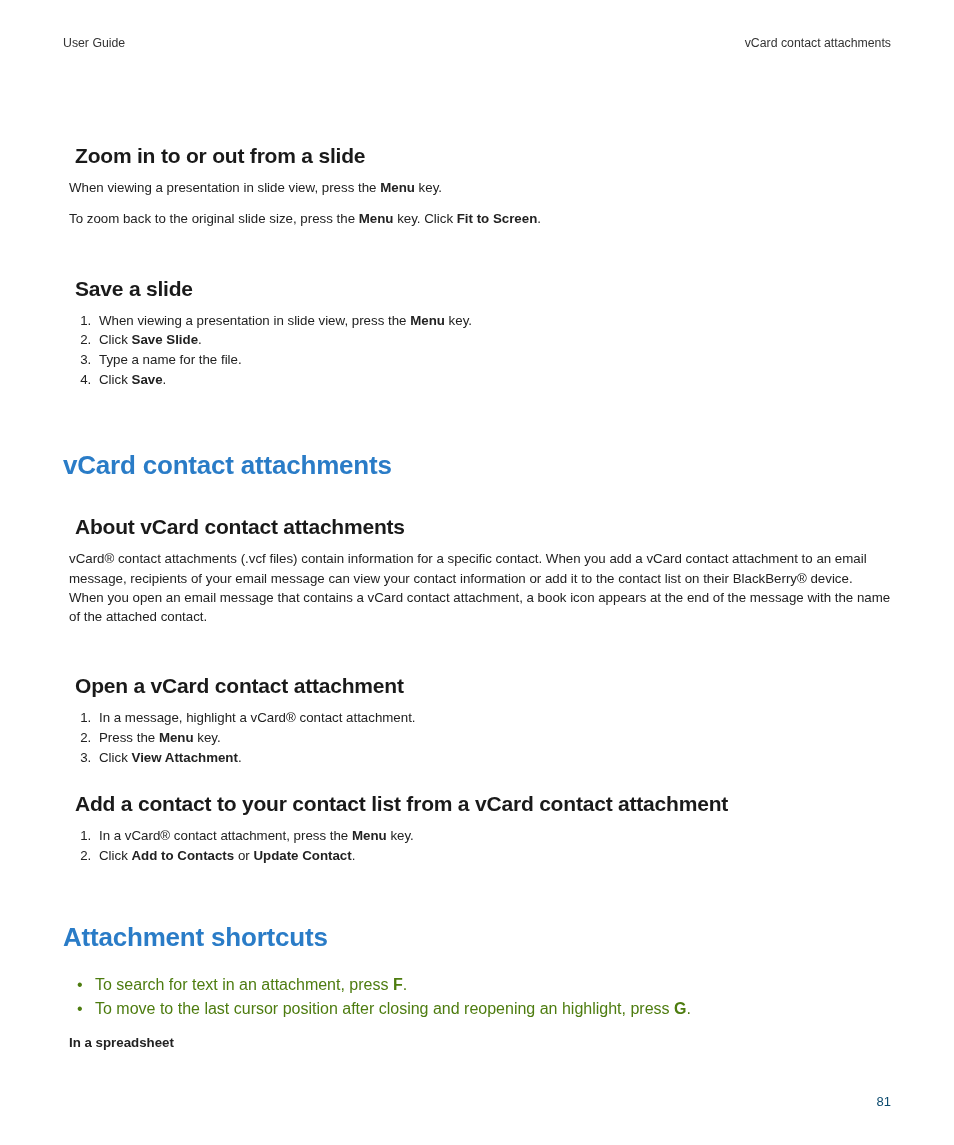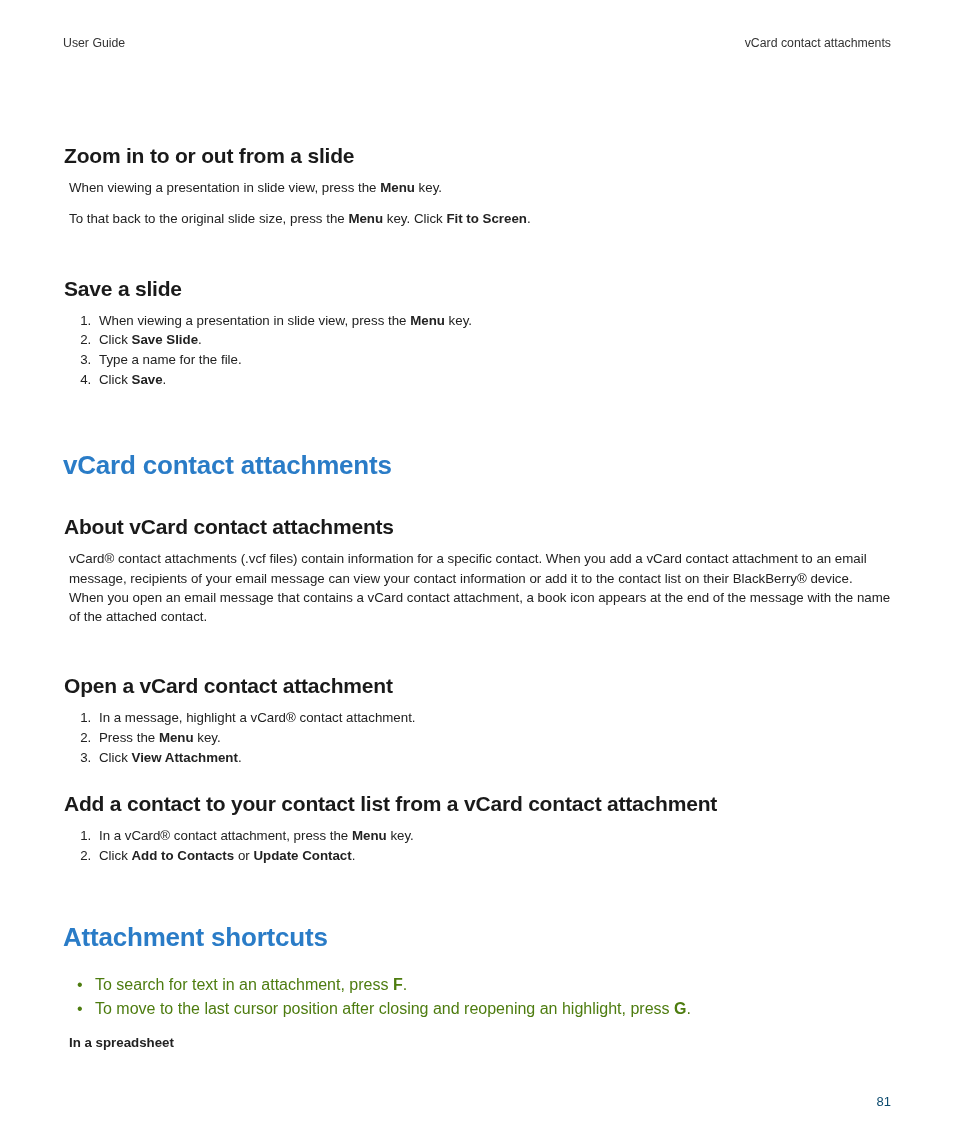--- a/index.html
+++ b/index.html
@@ -21,21 +21,21 @@
   .hdr {
     display: flex;
     justify-content: space-between;
     font-size: 12.3px;
     color: #333;
     margin-bottom: 94px;
   }
   h2.sub {
     font-size: 21px;
     font-weight: 700;
-    margin: 0 0 10px 1px;
+    margin: 0 0 10px 12px;
     font-family: "Segoe UI Semibold", "Segoe UI", Arial, sans-serif;
     letter-spacing: -0.2px;
   }
   h1.major {
     font-size: 26px;
     font-weight: 600;
     color: #2a7cc7;
     margin: 0 0 34px 0;
     font-family: "Segoe UI Semibold", "Segoe UI", Arial, sans-serif;
     letter-spacing: -0.2px;
@@ -95,21 +95,21 @@
   <div class="hdr">
     <span>User Guide</span>
     <span>vCard contact attachments</span>
   </div>
 
   <h2 class="sub">Zoom in to or out from a slide</h2>
   <p class="body">
     <span>When viewing a presentation in slide view, press the </span><b>Menu</b><span> key.</span>
   </p>
   <p class="body">
-    <span>To that back to the original slide size, press the </span><b>Menu</b><span> key. Click </span><b>Fit to Screen</b><span>.</span>
+    <span>To zoom back to the original slide size, press the </span><b>Menu</b><span> key. Click </span><b>Fit to Screen</b><span>.</span>
   </p>
 
   <div class="gap-sm"></div>
 
   <h2 class="sub">Save a slide</h2>
   <ol class="steps">
     <li>
       <span>When viewing a presentation in slide view, press the </span><b>Menu</b><span> key.</span>
     </li>
     <li>

